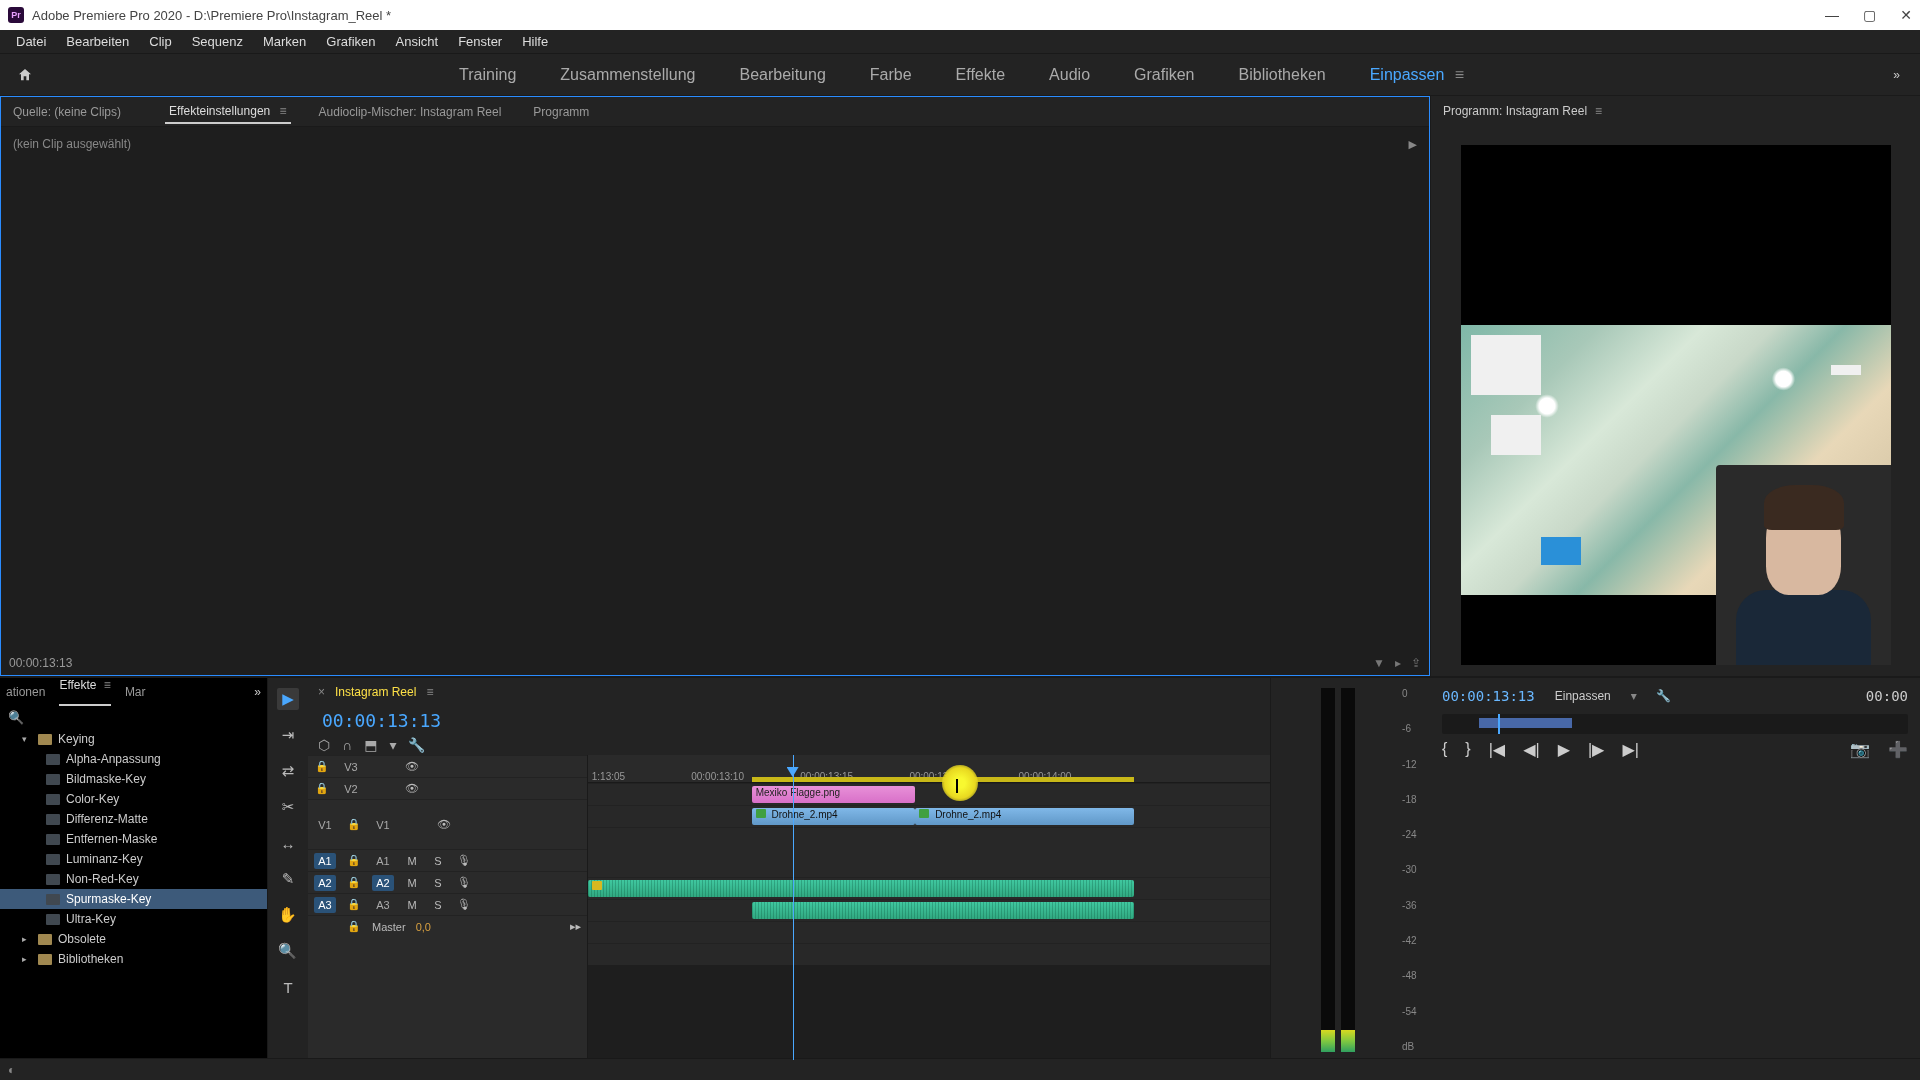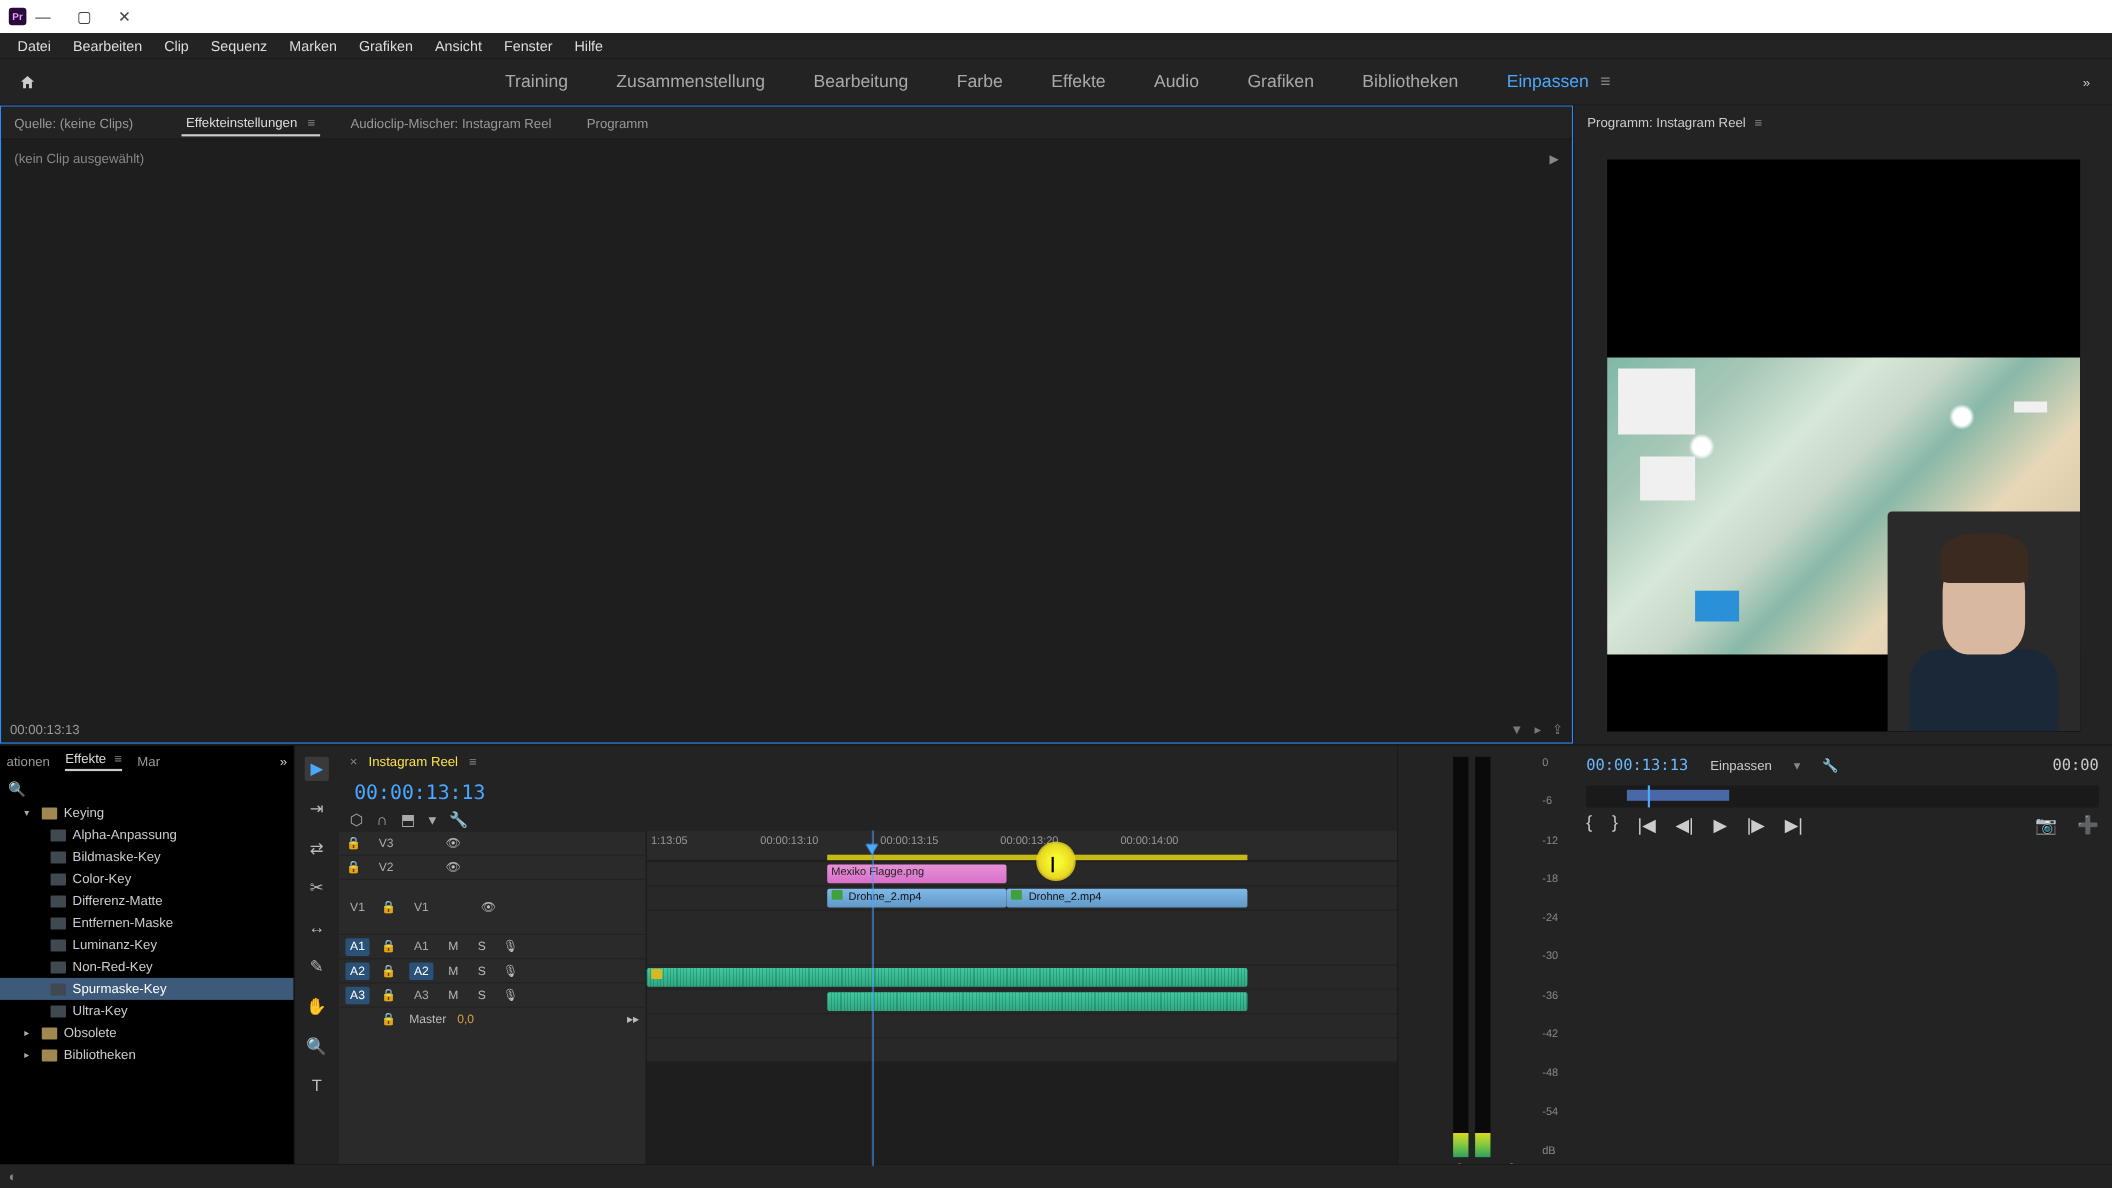--- a/index.html
+++ b/index.html
@@ -58,21 +58,21 @@
 .webcam-overlay .hair { position: absolute; top: 20px; left: 48px; width: 80px; height: 45px; background: #3a2a20; border-radius: 40% 40% 10% 10%; }
 .webcam-overlay .body { position: absolute; bottom: 0; left: 20px; width: 135px; height: 75px; background: #1a2838; border-radius: 30px 30px 0 0; }
 
 
 .bottom-row { display: flex; height: 400px; }
 
 
 .effects-panel { width: 268px; background: #000000; border-right: 1px solid #1a1a1a; display: flex; flex-direction: column; }
 .effects-panel .tabs { height: 28px; display: flex; align-items: center; padding: 0 6px; gap: 14px; }
 .effects-panel .tab { color: #999; font-size: 12px; cursor: pointer; }
-.effects-panel .tab.active { color: #ddd; border-bottom: 2px solid #ccc; padding-bottom: 2px; }
+.effects-panel .tab.active { color: #ddd; border-bottom: 2px solid #ccc; padding-bottom: 12px; }
 .effects-panel .tab .tab-menu { margin-left: 4px; color: #888; }
 .effects-panel .search-row { padding: 4px 8px; display: flex; align-items: center; gap: 6px; }
 .effects-panel .search-icon { color: #888; font-size: 13px; }
 .effects-panel .tree { flex: 1; overflow: auto; font-size: 12px; }
 .effects-panel .tree-node { display: flex; align-items: center; padding: 3px 6px; gap: 6px; cursor: pointer; }
 .effects-panel .tree-node.selected { background: #3d5a7a; color: #fff; }
 .effects-panel .tree-node .twisty { width: 10px; color: #aaa; font-size: 9px; }
 .effects-panel .tree-node .folder-ico { width: 14px; height: 11px; background: #a08850; border-radius: 1px; }
 .effects-panel .tree-node .fx-ico { width: 14px; height: 11px; background: #404850; border-radius: 1px; }
 .effects-panel .tree-node.child { padding-left: 46px; }
@@ -96,21 +96,21 @@
 .timeline-body { flex: 1; display: flex; position: relative; }
 .track-headers { width: 280px; background: #2a2a2a; border-right: 1px solid #1a1a1a; }
 .track-header-row { height: 22px; display: flex; align-items: center; padding: 0 6px; gap: 10px; border-top: 1px solid #222; font-size: 11px; color: #bbb; }
 .track-header-row.tall { height: 50px; }
 .track-header-row .lock, .track-header-row .eye, .track-header-row .mute, .track-header-row .solo, .track-header-row .mic { cursor: pointer; width: 16px; text-align: center; }
 .track-header-row .src-patch { width: 22px; padding: 2px; background: #2a5278; color: #fff; border-radius: 2px; text-align: center; }
 .track-header-row .tgt-patch { width: 22px; padding: 2px; color: #aaa; text-align: center; }
 .track-header-row .master-val { color: #d8a040; }
 .track-area { flex: 1; position: relative; background: #1e1e1e; }
 .ruler { height: 28px; background: #2a2a2a; position: relative; border-bottom: 1px solid #1a1a1a; }
-.ruler .tick { position: absolute; top: 4px; font-size: 10px; color: #999; transform: translateX(-50%); }
+.ruler .tick { position: absolute; top: 16px; font-size: 10px; color: #999; transform: translateX(-50%); }
 .ruler .range-bar { position: absolute; bottom: 0; height: 5px; background: #c8b818; }
 .playhead { position: absolute; top: 0; bottom: 0; width: 1px; background: #4aa8ff; z-index: 30; }
 .playhead .head { position: absolute; top: 12px; left: -6px; width: 12px; height: 10px; background: #4aa8ff; clip-path: polygon(0 0, 100% 0, 50% 100%); }
 .cursor-marker { position: absolute; top: 10px; width: 36px; height: 36px; border-radius: 50%; background: radial-gradient(circle, #f8f830 20%, #e8d820 60%, transparent 100%); z-index: 50; transform: translateX(-50%); }
 .cursor-marker::after { content: ''; position: absolute; top: 14px; left: 14px; width: 2px; height: 14px; background: #000; }
 .tracks { position: relative; }
 .track-row { height: 22px; border-top: 1px solid #222; position: relative; background: #282828; }
 .track-row.tall { height: 50px; }
 .clip { position: absolute; top: 2px; bottom: 2px; border-radius: 2px; font-size: 10px; padding: 1px 4px; color: #111; overflow: hidden; white-space: nowrap; }
 .clip.flag { background: linear-gradient(#e890d8, #d870c8); color: #222; }
@@ -145,20 +145,21 @@
 
 .statusbar { position: fixed; bottom: 0; left: 0; right: 0; height: 22px; background: #232323; border-top: 1px solid #191919; display: flex; align-items: center; padding: 0 8px; color: #888; }
 
 svg.ico { width: 16px; height: 16px; }
 </style>
 </head>
 <body>
 
 <div class="titlebar">
   <div class="app-icon">Pr</div>
+  <div class="title-text">Adobe Premiere Pro 2020 - D:\Premiere Pro\Instagram_Reel *</div>
   <div class="win-controls">
     <span>—</span>
     <span>▢</span>
     <span>✕</span>
   </div>
 </div>
 
 <div class="menubar">
   <div class="menu-item">Datei</div>
   <div class="menu-item">Bearbeiten</div>

